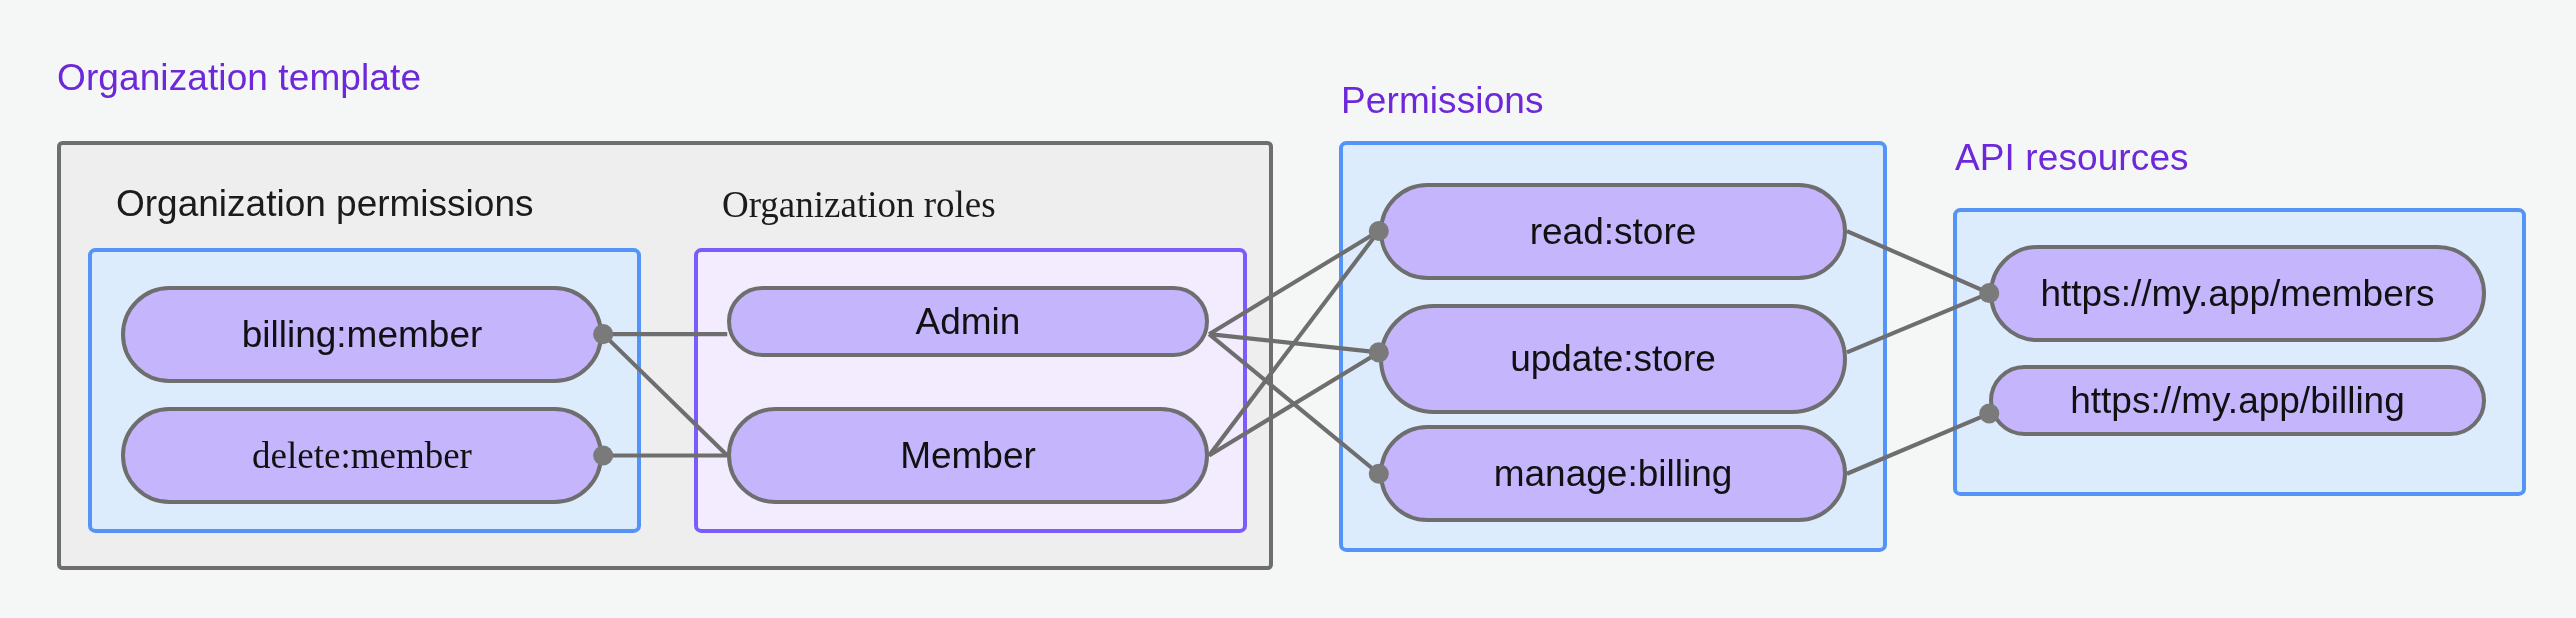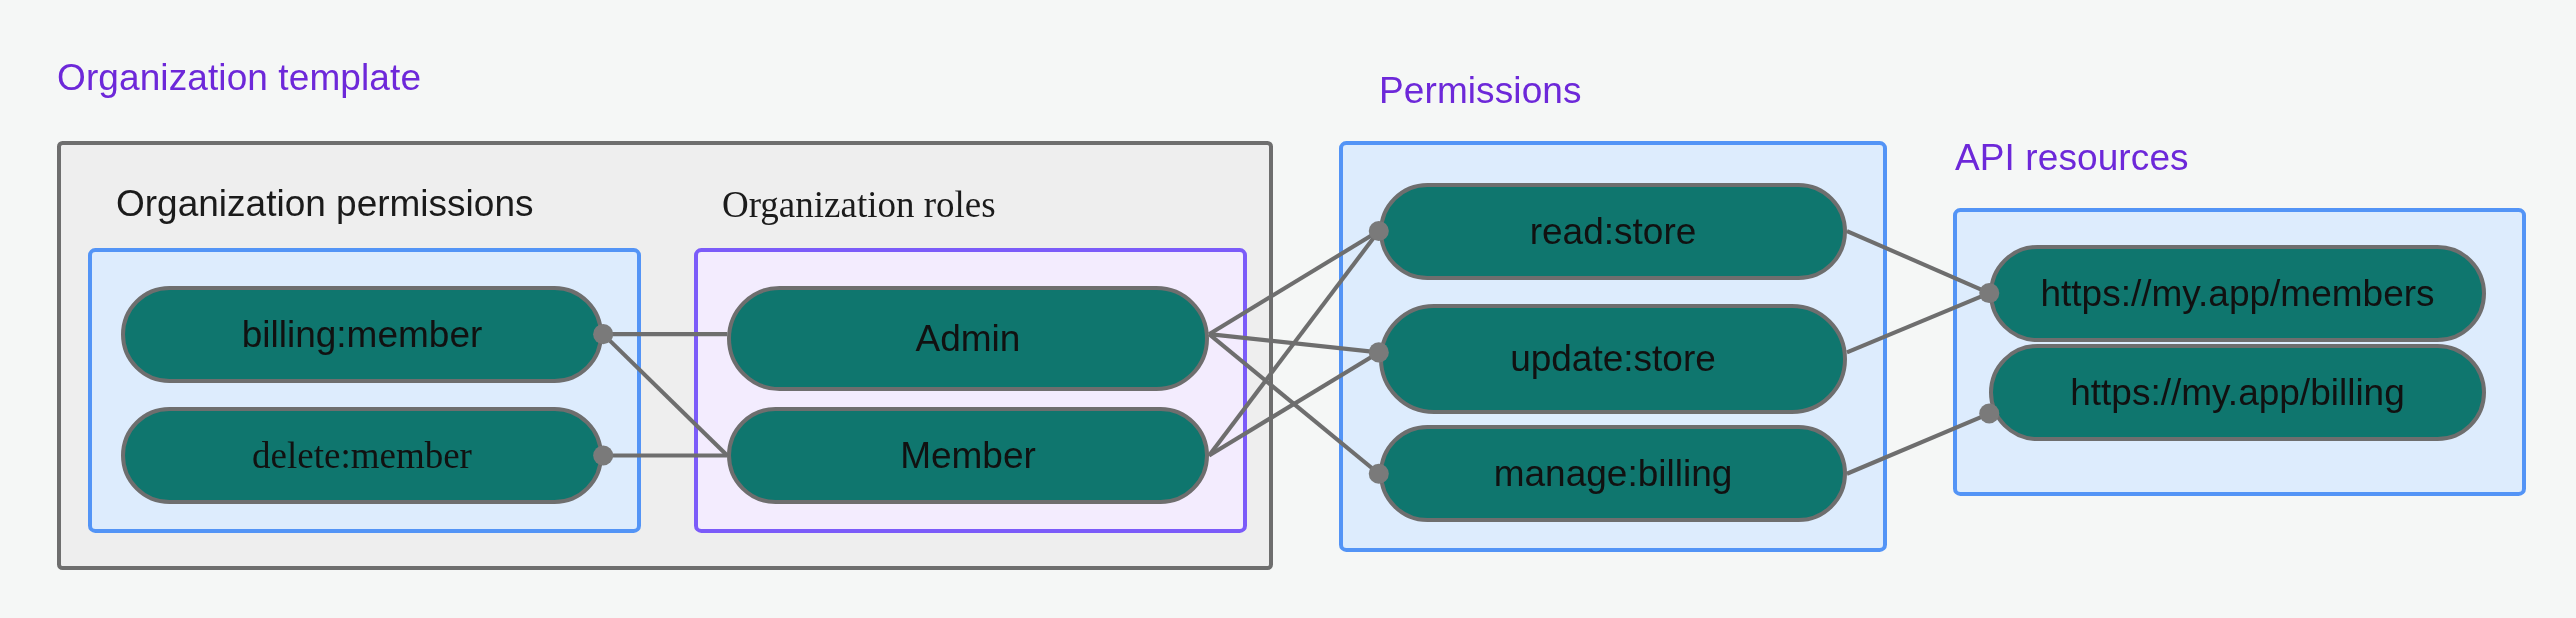--- a/index.html
+++ b/index.html
@@ -50,21 +50,21 @@
   .box-purple {
     background: #f3ecfe;
     border: 4.6px solid #7b5bf9;
     border-radius: 7.3px;
   }
 
   
   .pill {
     position: absolute;
     box-sizing: border-box;
-    background: #0f766e;
+    background: #c4b5fd;
     border: 4.6px solid #6e6e6e;
     border-radius: 912px;
     display: flex;
     align-items: center;
     justify-content: center;
     font-size: 37px;
     color: #111111;
     white-space: nowrap;
   }
 
@@ -98,29 +98,29 @@
   </div>
 
   <div class="pill" style="left:121px; top:407px; width:482px; height:97px;font-family:Liberation Serif, serif;">
     <span>delete:member</span>
   </div>
 
   <div class="sub-label" style="left:694px; top:183px;font-family:Liberation Serif, serif;">Organization roles</div>
 
   <div class="box box-purple" style="left:694px; top:248px; width:553px; height:285px;"></div>
 
-  <div class="pill" style="left:727px; top:286px; width:482px; height:105px;">
+  <div class="pill" style="left:727px; top:286px; width:482px; height:71px;">
     <span>Admin</span>
   </div>
 
   <div class="pill" style="left:727px; top:407px; width:482px; height:97px;justify-content:center;">
     <span>Member</span>
   </div>
 
-  <div class="group-label" style="left:1341px; top:70px;margin-left:38px;">Permissions</div>
+  <div class="group-label" style="left:1341px; top:80px;">Permissions</div>
 
   <div class="box box-blue" style="left:1339px; top:141px; width:548px; height:411px;"></div>
 
   <div class="pill" style="left:1379px; top:183px; width:468px; height:97px;">
     <span>read:store</span>
   </div>
 
   <div class="pill" style="left:1379px; top:304px; width:468px; height:110px;">
     <span>update:store</span>
   </div>
@@ -130,21 +130,21 @@
   </div>
 
   <div class="group-label" style="left:1955px; top:137px;">API resources</div>
 
   <div class="box box-blue" style="left:1953px; top:208px; width:573px; height:288px;"></div>
 
   <div class="pill" style="left:1989px; top:245px; width:497px; height:97px;">
     <span>https://my.app/members</span>
   </div>
 
-  <div class="pill" style="left:1989px; top:344px; width:497px; height:97px;">
+  <div class="pill" style="left:1989px; top:365px; width:497px; height:71px;">
     <span>https://my.app/billing</span>
   </div>
 
   <svg id="edges" viewBox="0 0 2823 678">
     <g>
 
       <line x1="661" y1="366" x2="797" y2="366"></line>
 
       <line x1="661" y1="366" x2="797" y2="499"></line>
 

